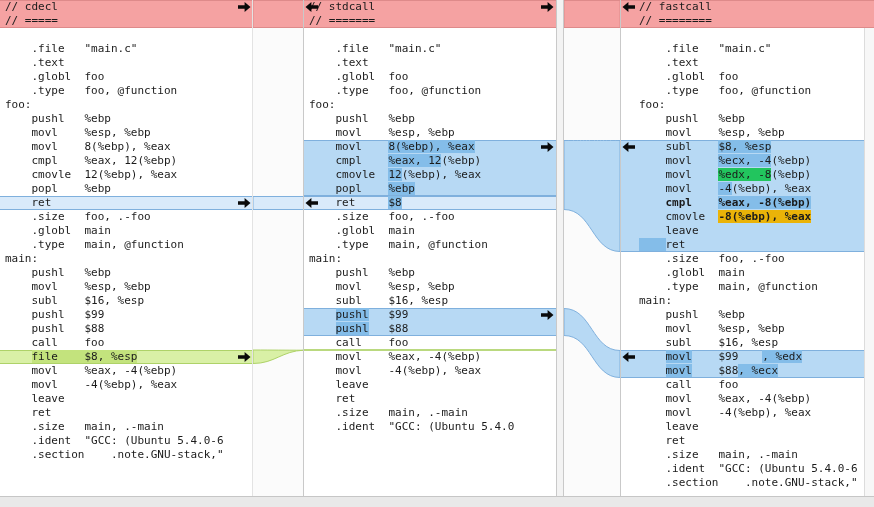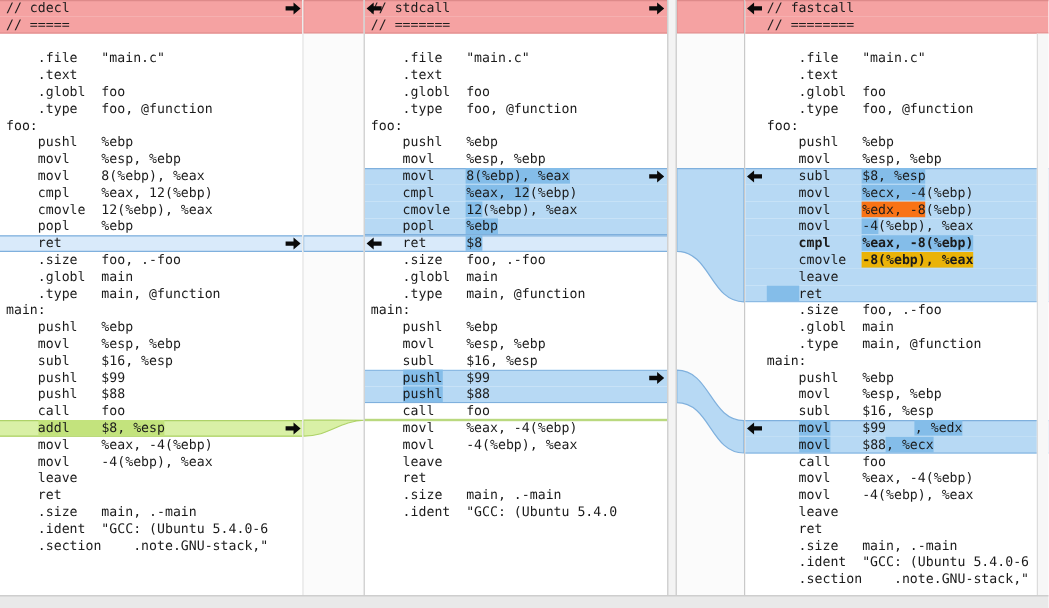--- a/index.html
+++ b/index.html
@@ -58,21 +58,21 @@
         <div class="row"><span>    .size   foo, .-foo</span></div>
         <div class="row"><span>    .globl  main</span></div>
         <div class="row"><span>    .type   main, @function</span></div>
         <div class="row"><span>main:</span></div>
         <div class="row"><span>    pushl   %ebp</span></div>
         <div class="row"><span>    movl    %esp, %ebp</span></div>
         <div class="row"><span>    subl    $16, %esp</span></div>
         <div class="row"><span>    pushl   $99</span></div>
         <div class="row"><span>    pushl   $88</span></div>
         <div class="row"><span>    call    foo</span></div>
-        <div class="row" style="background: rgb(217, 240, 166); box-shadow: rgb(174, 210, 104) 0px 1px 0px inset, rgb(174, 210, 104) 0px -1px 0px inset;"><span>    </span><span style="background: rgb(195, 227, 125);">addl    $8, %esp</span></div>
+        <div class="row" style="background: rgb(217, 240, 166); box-shadow: rgb(174, 210, 104) 0px 1px 0px inset, rgb(174, 210, 104) 0px -1px 0px inset;"><span>    </span><span style="background: rgb(195, 227, 125);">file    $8, %esp</span></div>
         <div class="row"><span>    movl    %eax, -4(%ebp)</span></div>
         <div class="row"><span>    movl    -4(%ebp), %eax</span></div>
         <div class="row"><span>    leave</span></div>
         <div class="row"><span>    ret</span></div>
         <div class="row"><span>    .size   main, .-main</span></div>
         <div class="row"><span>    .ident  "GCC: (Ubuntu 5.4.0-6</span></div>
         <div class="row"><span>    .section    .note.GNU-stack,"</span></div>
       </div>
   </section>
 
@@ -137,21 +137,21 @@
         <div class="row"><span></span></div>
         <div class="row"><span>    .file   "main.c"</span></div>
         <div class="row"><span>    .text</span></div>
         <div class="row"><span>    .globl  foo</span></div>
         <div class="row"><span>    .type   foo, @function</span></div>
         <div class="row"><span>foo:</span></div>
         <div class="row"><span>    pushl   %ebp</span></div>
         <div class="row"><span>    movl    %esp, %ebp</span></div>
         <div class="row" style="background: rgb(183, 217, 244); box-shadow: rgb(127, 176, 221) 0px 1px 0px inset;"><span>    subl    </span><span style="background: rgb(132, 189, 233); text-align: right;">$8, %esp</span></div>
         <div class="row" style="background: rgb(183, 217, 244);"><span>    movl    </span><span style="background: rgb(132, 189, 233);">%ecx, -4</span><span>(%ebp)</span></div>
-        <div class="row" style="background: rgb(183, 217, 244);"><span>    movl    </span><span style="background: #f97316;">%edx, -8</span><span>(%ebp)</span></div>
+        <div class="row" style="background: rgb(183, 217, 244);"><span>    movl    </span><span style="background: #22c55e;">%edx, -8</span><span>(%ebp)</span></div>
         <div class="row" style="background: rgb(183, 217, 244);"><span>    movl    </span><span style="background: rgb(132, 189, 233);">-4</span><span>(%ebp), %eax</span></div>
         <div class="row" style="background: rgb(183, 217, 244); font-weight: bold;"><span>    cmpl    </span><span style="background: rgb(132, 189, 233);">%eax, -8(%ebp)</span></div>
         <div class="row" style="background: rgb(183, 217, 244);"><span>    cmovle  </span><span style="background: #eab308; font-weight: bold;">-8(%ebp), %eax</span></div>
         <div class="row" style="background: rgb(183, 217, 244);"><span>    leave</span></div>
         <div class="row" style="background: rgb(183, 217, 244); box-shadow: rgb(127, 176, 221) 0px -1px 0px inset;"><span style="background: rgb(132, 189, 233);">    </span><span>ret</span></div>
         <div class="row"><span>    .size   foo, .-foo</span></div>
         <div class="row"><span>    .globl  main</span></div>
         <div class="row"><span>    .type   main, @function</span></div>
         <div class="row"><span>main:</span></div>
         <div class="row"><span>    pushl   %ebp</span></div>

